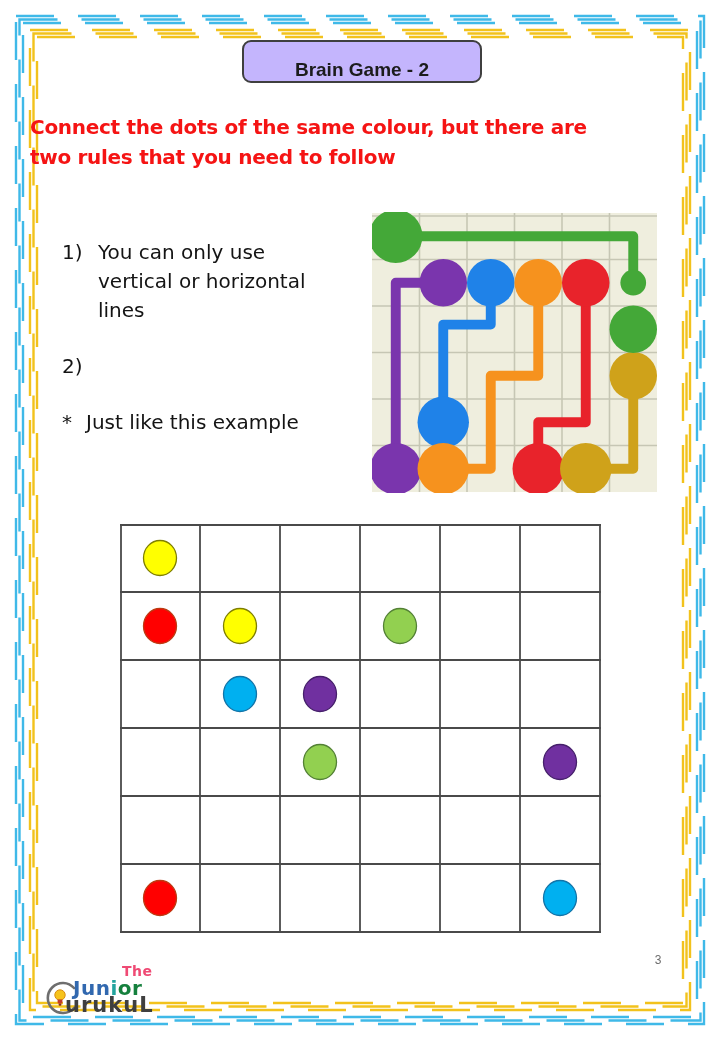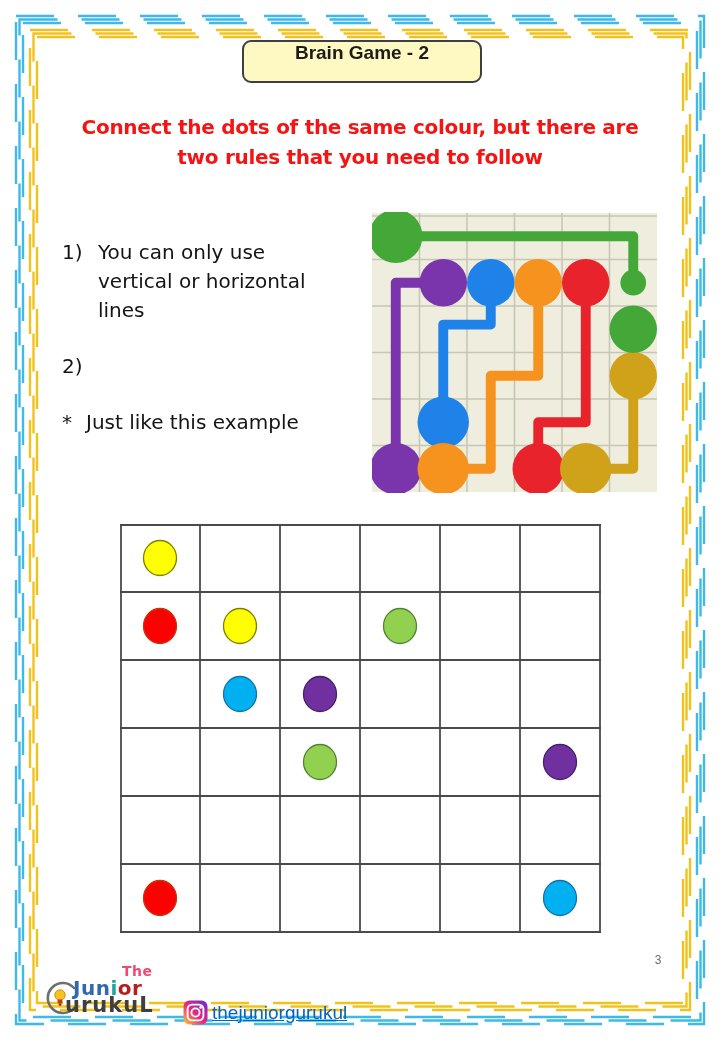--- a/index.html
+++ b/index.html
@@ -4,27 +4,27 @@
 <style>
   html,body{margin:0;padding:0;}
   body{
     width:720px;height:1040px;position:relative;background:#ffffff;
     font-family:"DejaVu Sans", sans-serif;overflow:hidden;
   }
   #border-svg{position:absolute;left:0;top:0;width:720px;height:1040px;pointer-events:none;}
 
   .title-badge{
     position:absolute;left:242px;top:40px;width:240px;height:43px;
-    background:#fef9c3;border:2px solid #3f3f3f;border-radius:9px;
-    display:flex;align-items:flex-start;justify-content:center;box-sizing:border-box;
+    background:#c4b5fd;border:2px solid #3f3f3f;border-radius:9px;
+    display:flex;align-items:flex-end;justify-content:center;box-sizing:border-box;
     font-family:"Liberation Sans", sans-serif;font-weight:bold;font-size:19px;color:#1c1c1c;
   }
 
   .heading{
-    position:absolute;left:30px;top:112px;width:660px;text-align:center;
+    position:absolute;left:30px;top:112px;width:660px;
     color:#f51414;font-weight:bold;font-size:20px;line-height:30px;letter-spacing:-0.3px;
   }
 
   .rules{position:absolute;left:62px;top:238px;width:305px;color:#141414;}
   .rule{display:flex;margin-bottom:27px;font-size:20px;line-height:29px;}
   .rule .marker{width:36px;flex:0 0 36px;}
   .note{display:flex;font-size:20px;line-height:29px;}
   .note .marker{width:24px;flex:0 0 24px;}
 
   #example-svg{position:absolute;left:372px;top:212px;width:285px;height:281px;display:block;}
@@ -33,21 +33,21 @@
   .page-number{
     position:absolute;left:648px;top:953px;width:20px;text-align:center;
     color:#6d6d6d;font-size:12px;font-family:"Liberation Sans", sans-serif;
   }
 
   .footer-logo{position:absolute;left:44px;top:962px;width:152px;height:74px;font-weight:bold;}
   .logo-the{position:absolute;left:40px;top:1px;font-size:14px;color:#ef4a74;letter-spacing:0.5px;margin-left:38px;}
   .logo-row{position:absolute;left:29px;top:14px;font-size:20px;letter-spacing:0.5px;}
   .logo-jun{color:#3168af;margin-top:24px;}
   .logo-i{color:#23a49e;}
-  .logo-or{color:#b91c1c;}
+  .logo-or{color:#15803d;}
   .logo-rest{position:absolute;left:21px;top:31px;font-size:21px;color:#3f3f3f;letter-spacing:1px;}
   .logo-g{position:absolute;left:0px;top:18px;}
 
   .footer-links{
     position:absolute;left:183px;top:1000px;display:flex;align-items:center;gap:26px;
     font-family:"Liberation Sans", sans-serif;font-size:19px;
   }
   .footer-link{display:flex;align-items:center;gap:4px;color:#0563c1;text-decoration:none;cursor:pointer;}
   .footer-link span{text-decoration:underline;}
   .icon-svg{display:block;}
@@ -160,29 +160,13 @@
     <circle cx="16" cy="15" r="5.2" fill="#f6c31c" stroke="#d98d12" stroke-width="1"></circle>
     <rect x="13.6" y="19.6" width="4.8" height="4" rx="1" fill="#c23a2b"></rect>
     <rect x="14.6" y="23.6" width="2.8" height="2.2" rx="0.8" fill="#8a2a1e"></rect>
   </svg>
   <span class="logo-the">The</span>
   <span class="logo-row"><span class="logo-jun">Jun</span><span class="logo-i">i</span><span class="logo-or">or</span></span>
   <span class="logo-rest">urukuL</span>
 </div>
 
 <div class="footer-links">
-  <a class="footer-link">
-    <svg class="icon-svg" width="25" height="25" viewBox="0 0 25 25">
-      <defs>
-        <linearGradient id="igg" x1="0" y1="1" x2="1" y2="0">
-          <stop offset="0" stop-color="#f9ce34"></stop>
-          <stop offset="0.45" stop-color="#ee2a7b"></stop>
-          <stop offset="1" stop-color="#6228d7"></stop>
-        </linearGradient>
-      </defs>
-      <rect x="0.5" y="0.5" width="24" height="24" rx="6" fill="url(#igg)"></rect>
-      <rect x="4.6" y="4.6" width="15.8" height="15.8" rx="4.5" fill="none" stroke="#ffffff" stroke-width="1.9"></rect>
-      <circle cx="12.5" cy="12.5" r="4.1" fill="none" stroke="#ffffff" stroke-width="1.9"></circle>
-      <circle cx="17.6" cy="7.4" r="1.3" fill="#ffffff"></circle>
-    </svg>
-    <span>thejuniorgurukul</span>
-  </a>
 </div>
 
 </body></html>

